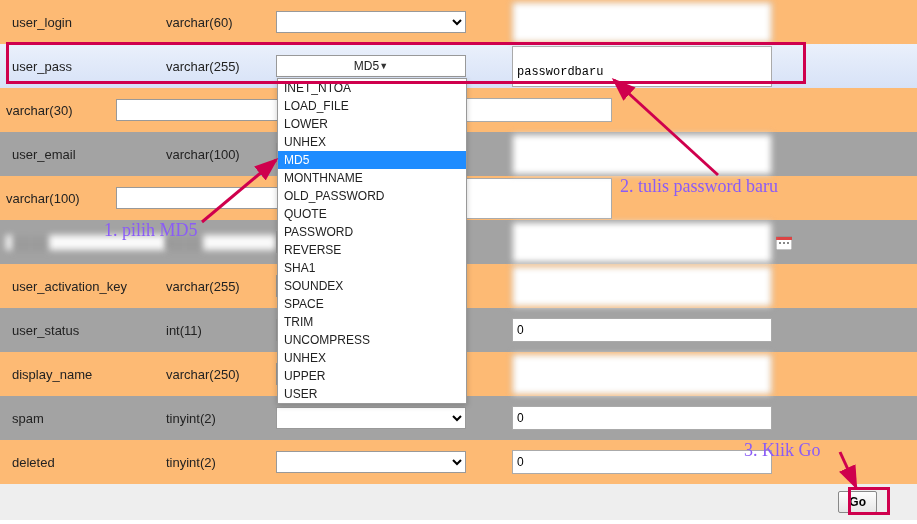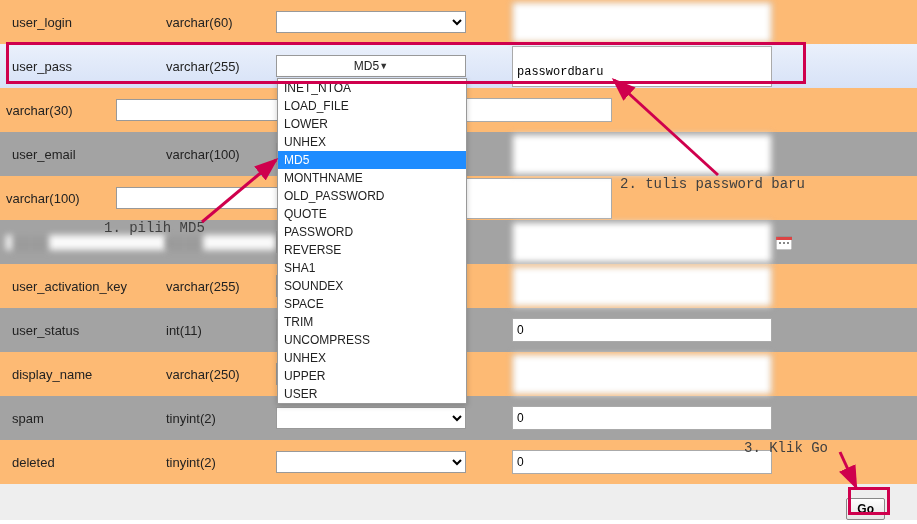--- a/index.html
+++ b/index.html
@@ -118,22 +118,22 @@
   }
   .cal-icon {
     width: 16px; height: 15px;
     display: inline-block;
   }
   .footer {
     background: #eee;
     height: 36px;
     display: flex;
     justify-content: flex-end;
-    align-items: flex-end;
-    padding-right: 32px;
+    align-items: center;
+    padding-right: 40px;
   }
   .go-btn {
     height: 22px;
     padding: 0 10px;
     border: 1px solid #888;
     background: linear-gradient(#fefefe,#e6e6e6);
     border-radius: 2px;
     font-size: 12px;
     font-weight: bold;
     cursor: pointer;
@@ -141,23 +141,23 @@
   
   .annot {
     position: absolute;
     pointer-events: none;
     z-index: 100;
   }
   .red-box {
     border: 3px solid #cf004d;
   }
   .red-text {
-    color: #404040;
-    font-size: 14px;
-    font-family: Liberation Mono, monospace;
+    color: #8b5cf6;
+    font-size: 18px;
+    font-family: Liberation Serif, serif;
   }
   svg.arrow { position: absolute; z-index: 100; pointer-events: none; }
 </style>
 </head>
 <body>
 
 <div class="rows" id="rows">
     <div class="row odd">
       <div class="col-name">user_login</div>
       <div class="col-type">varchar(60)</div>

